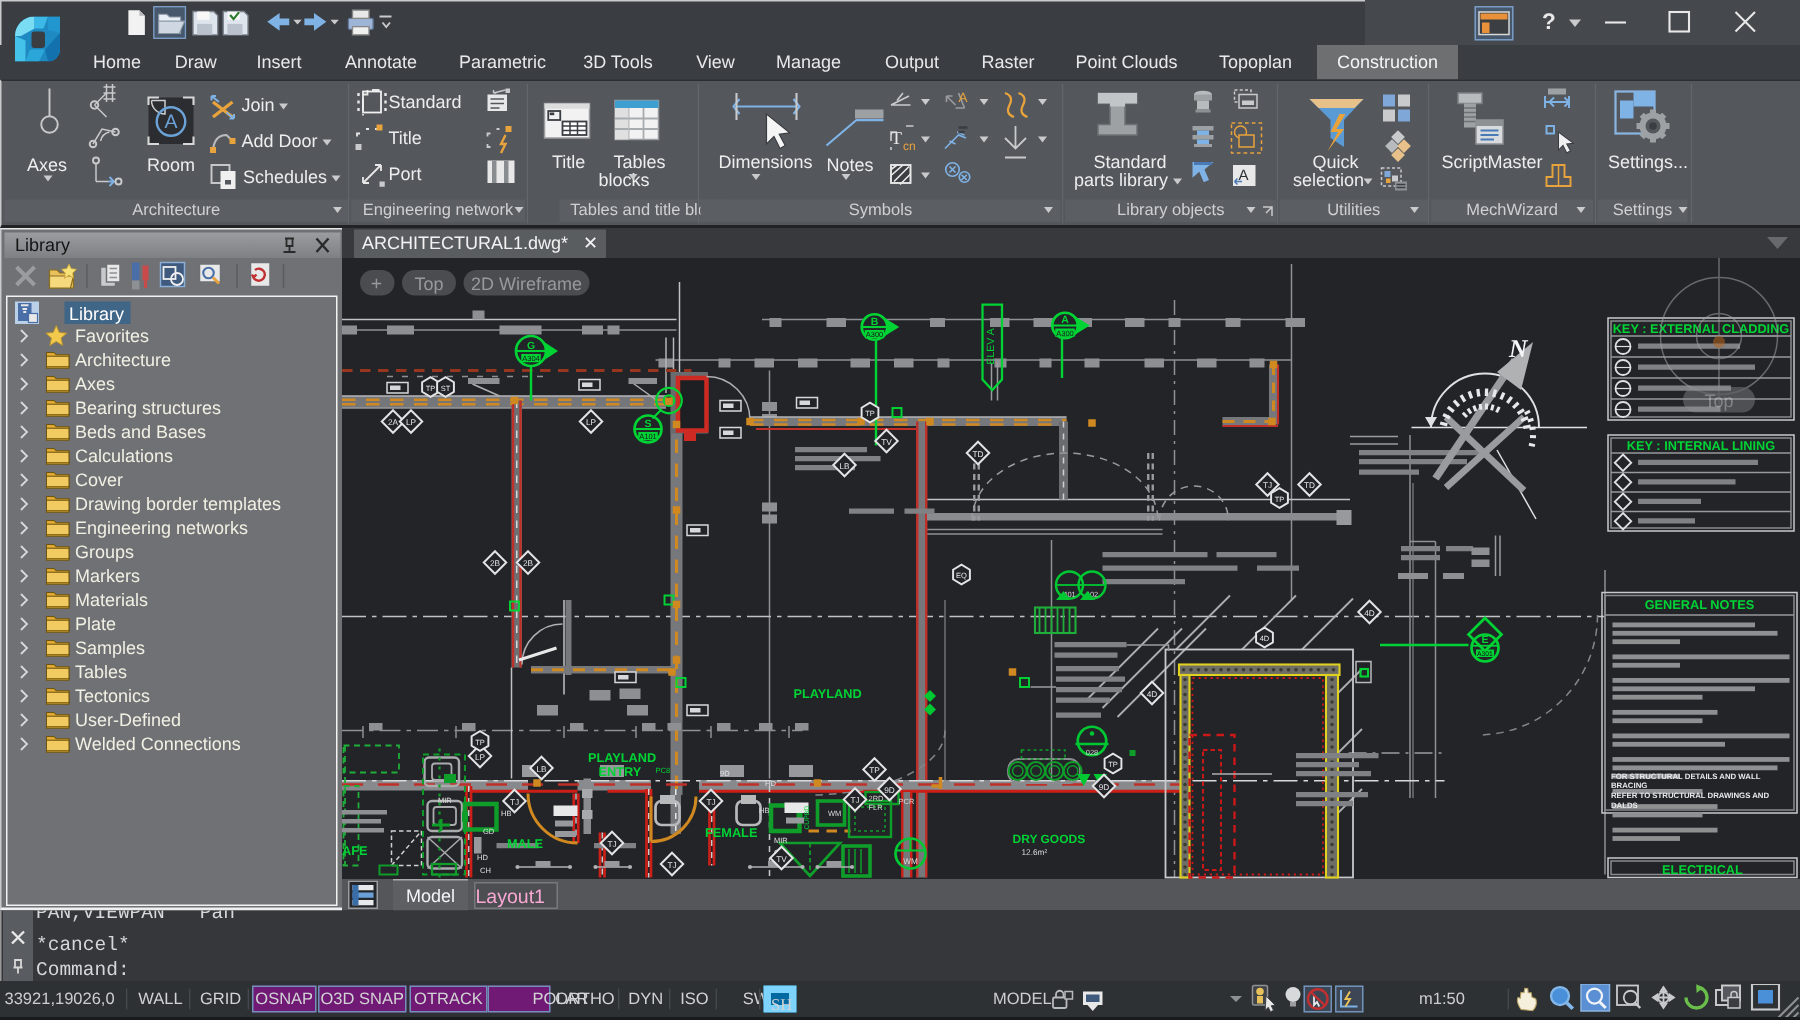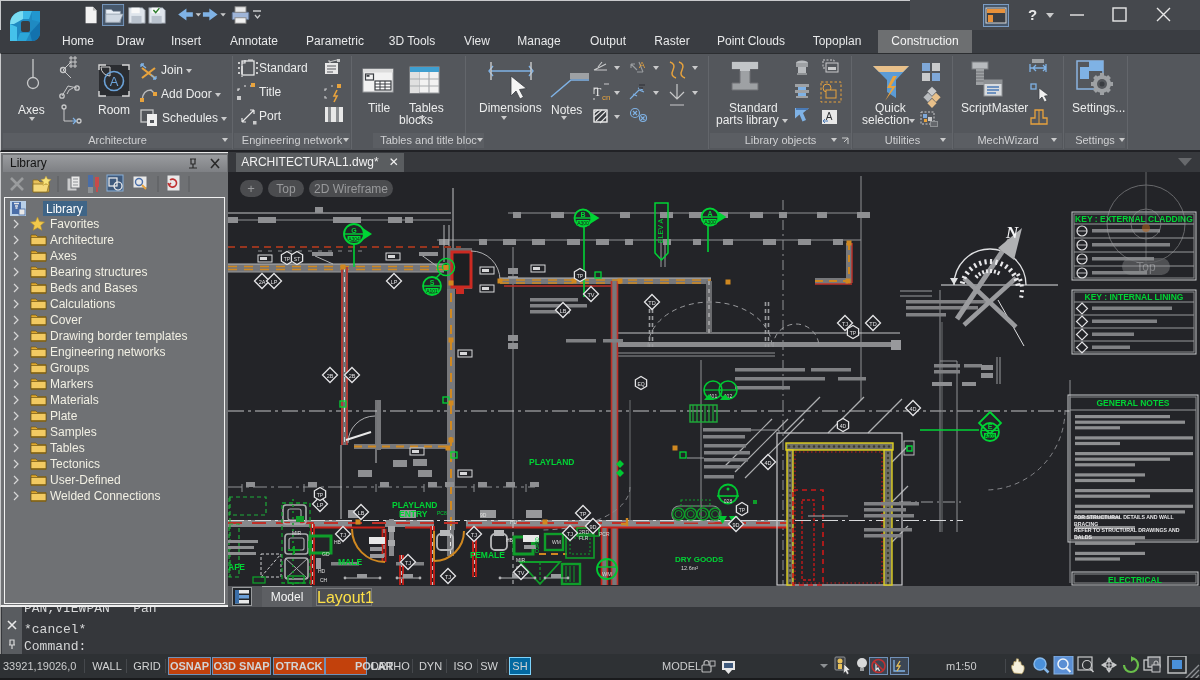--- a/index.html
+++ b/index.html
@@ -32,22 +32,22 @@
 #canvas { left:228px; top:172px; width:972px; height:414px; background:#232428; overflow:hidden; }
 #modelbar { left:228px; top:586px; width:972px; height:21px; background:#54565a; }
 
 #cmdarea { left:0; top:607px; width:1200px; height:47px; background:#35373b; overflow:hidden; border-left:1px solid #999; }
 #cmdstrip { position:absolute; left:1px; top:0; width:20px; height:47px; background:#595c60; }
 .cmdline { position:absolute; left:23px; color:#d6d7d8; font-family:"Liberation Mono", monospace; font-size:13px; }
 
 #statusbar { left:0; top:654px; width:1200px; height:24px; background:#2e3134; color:#cccdce; font-size:11px; }
 #bottomedge { left:0; top:678px; width:1200px; height:2px; background:#191a1c; }
 .sbtn { position:absolute; top:3px; height:18px; line-height:18px; text-align:center; color:#d2d3d4; white-space:nowrap; }
-.sbtn.on { background:#c2410c; border:1px solid #7191b8; line-height:16px;font-weight:bold; }
-.sbtn.on2 { background:#0369a1; border:1px solid #7dd3fc; line-height:16px; }
+.sbtn.on { background:#701a75; border:1px solid #7191b8; line-height:16px; }
+.sbtn.on2 { background:#0369a1; border:5px solid #7dd3fc; line-height:16px;font-family:Liberation Serif, serif; }
 .ssep { position:absolute; top:5px; width:1px; height:14px; background:#222427; border-right:1px solid #45484c; }
 .sico { position:absolute; top:3px; height:18px; }
 .sico.on { background:#3c4654; border:1px solid #7191b8; }
 </style>
 </head>
 <body>
 
 <div class="abs" id="titlebar"></div>
 <div class="abs" id="winctl"></div>
 <svg class="abs" style="left:10px;top:11px;z-index:5" width="30" height="30" viewBox="0 0 30 30">
@@ -225,20 +225,21 @@
       <rect x="0" y="5" width="9" height="21" fill="#e0e0e0"></rect>
       <path d="M0 12 h9 M0 19 h9" stroke="#a8abae" stroke-width="1.2"></path>
     </g>
   </svg>
   <div class="slbl" style="left:367px;top:48px;">Title</div>
   <div class="slbl" style="left:373px;top:60px;margin-left:25px;">blocks</div>
   <div class="slbl" style="left:408px;top:48px;">Tables</div>
     <span class="ddarr abs" style="left:418px;top:62px;"></span>
   <div class="rsep" style="left:464px;"></div>
 
+  <div class="rcap" style="left:466px;width:240px;">Symbols<span class="dd ddarr" style="right:5px;"></span></div>
   <svg class="abs" style="left:466px;top:0" width="240" height="78" viewBox="0 0 240 78">
     <g stroke="#7fb2e5" stroke-width="1.4" fill="none">
       <path d="M24 17 h40 M26 12 l-4 5 l4 5 m36 -10 l4 5 l-4 5"></path>
       <path d="M24 8 v18 M64 8 v18" stroke="#c9cacb"></path>
     </g>
     <path d="M44 22 l0 20 l5 -5 l4 8 l3.5 -2 l-4 -7.5 l7 -1 z" fill="#f5f5f5" stroke="#3a3d42" stroke-width="0.8"></path>
     <g>
       <path d="M84 43 l20 -17 h18" stroke="#7fb2e5" stroke-width="1.5" fill="none"></path>
       <rect x="103" y="19" width="19" height="6" fill="#9ea1a4"></rect>
     </g>
@@ -1203,21 +1204,21 @@
 </div>
 <div class="abs" id="modelbar">
   <svg class="abs" style="left:4px;top:1px" width="20" height="19" viewBox="0 0 20 19">
       <rect x="0.5" y="0.5" width="19" height="18" fill="#23262a" stroke="#9a9c9e"></rect>
       <rect x="3" y="3" width="14" height="3.5" fill="#e8e9ea"></rect>
       <rect x="3" y="8" width="14" height="3.5" fill="#6a9fd8"></rect>
       <rect x="3" y="13" width="14" height="3.5" fill="#e8e9ea"></rect>
       <rect x="3" y="3" width="4" height="13.5" fill="#3a6ea8"></rect>
     </svg>
   <div class="abs" style="left:34px;top:0;width:50px;height:21px;background:#5d5f63;color:#f5f5f5;font-size:12px;text-align:center;line-height:21px;border-top:1px solid #a8aaac;">Model</div>
-  <div class="abs" style="left:88px;top:2px;width:56px;height:18px;color:#fde047;font-size:16px;line-height:18px;border:1px solid #77797c;background:#4c4e52;">Layout1</div>
+  <div class="abs" style="left:88px;top:2px;width:56px;height:18px;color:#f9a8d4;font-size:13px;line-height:18px;border:1px solid #77797c;background:#4c4e52;">Layout1</div>
 </div>
 
 <div class="abs" id="cmdarea">
   <div id="cmdstrip">
     <svg style="position:absolute;left:3px;top:12px" width="14" height="36" viewBox="0 0 14 36">
       <path d="M3 2 L11 10 M11 2 L3 10" stroke="#e8e8e8" stroke-width="1.6"></path>
       <path d="M4 26 h6 M5 26 v-5 h4 v5 M7 26 v4" stroke="#d8d8d8" stroke-width="1.2" fill="none"></path>
     </svg>
   </div>
   <div class="cmdline" style="top:-6px;">PAN,VIEWPAN&nbsp;&nbsp;&nbsp;Pan</div>
@@ -1235,21 +1236,21 @@
   <div class="sbtn on" style="left:168px;width:43px;">OSNAP</div>
   <div class="sbtn on" style="left:212px;width:59px;">O3D SNAP</div>
   <div class="sbtn on" style="left:273px;width:52px;">OTRACK</div>
   <div class="sbtn on" style="left:325px;width:42px;padding-left:29px;">POLAR</div>
   <div class="sbtn" style="left:369px;width:42px;">ORTHO</div>
   <div class="ssep" style="left:412px;"></div>
   <div class="sbtn" style="left:416px;width:29px;">DYN</div>
   <div class="ssep" style="left:446px;"></div>
   <div class="sbtn" style="left:450px;width:26px;">ISO</div>
   <div class="ssep" style="left:477px;"></div>
-  <div class="sbtn" style="left:477px;width:24px;">SW</div>
+  <div class="sbtn" style="left:492px;width:24px;">SW</div>
   <div class="ssep" style="left:506px;"></div>
   <div class="sbtn on2" style="left:509px;width:22px;">SH</div>
   <div class="abs" style="left:662px;top:6px;">MODEL</div>
   <svg class="abs" style="left:700px;top:4px" width="40" height="17" viewBox="0 0 40 17">
     <rect x="2" y="7" width="9" height="7" rx="1" fill="none" stroke="#b8b9ba" stroke-width="1.2"></rect>
     <path d="M4 7 v-2 a2.5 2.5 0 0 1 5 0 v2" fill="none" stroke="#b8b9ba" stroke-width="1.2"></path>
     <rect x="10" y="3" width="5" height="5" fill="#2e3134" stroke="#b8b9ba"></rect>
     <rect x="22" y="3" width="13" height="9" fill="#e8e8e8"></rect>
       <rect x="24" y="5" width="9" height="5" fill="#3f5a7d"></rect>
     <path d="M25 12 h7 l-3.5 4 z" fill="#e8e8e8"></path>

